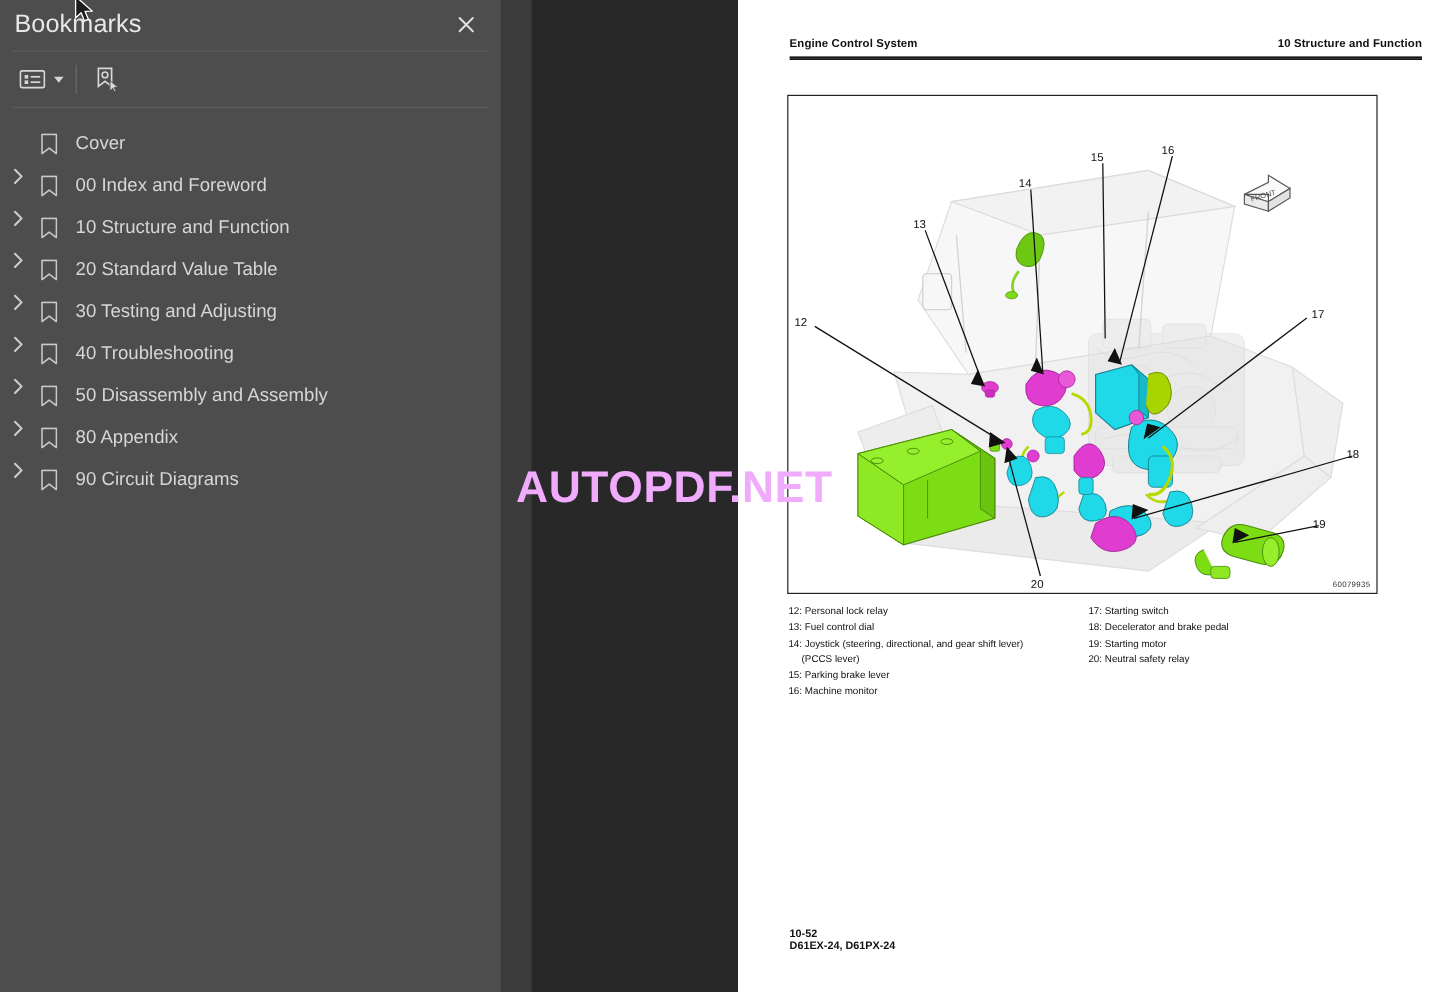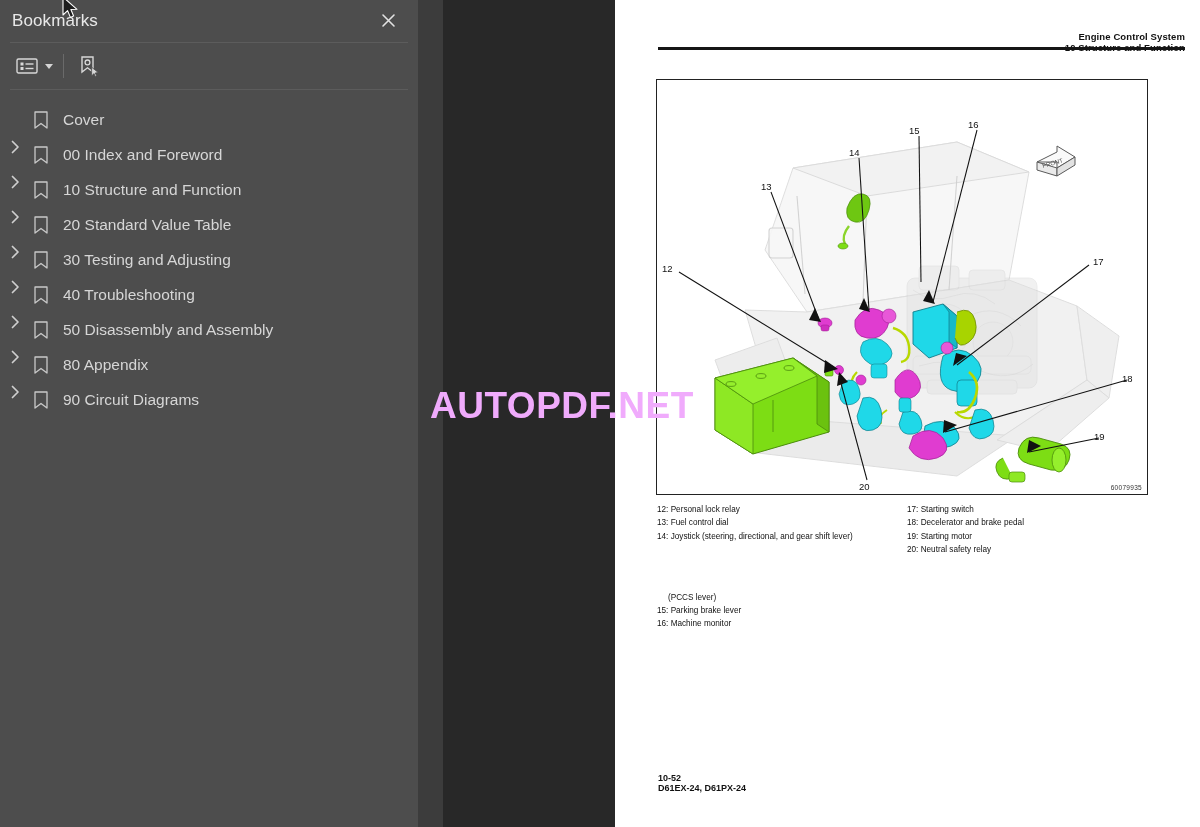--- a/index.html
+++ b/index.html
@@ -15,21 +15,21 @@
   #sidebar{
     width:418px;height:827px;background:#4d4d4d;
     position:relative;flex:0 0 418px;
     box-sizing:border-box;
   }
   #sb-header{
     height:42px;display:flex;align-items:center;
     padding:0 14px 0 12px;position:relative;
   }
   #sb-title{
-    color:#e8e8e8;font-size:17px;letter-spacing:.1px;
+    color:#e8e8e8;font-size:21px;letter-spacing:.1px;
     font-family:"Liberation Sans", sans-serif;font-weight:400;
   }
   #sb-close{
     position:absolute;right:16px;top:6px;
     width:28px;height:28px;display:flex;align-items:center;justify-content:center;
     color:#e0e0e0;font-size:19px;line-height:1;cursor:pointer;
   }
   .sb-rule{height:1px;background:#5c5c5c;margin:0 10px;}
   #sb-toolbar{
     height:46px;display:flex;align-items:center;padding-left:16px;gap:0px;
@@ -70,21 +70,21 @@
   #gutter{
     position:absolute;left:0;top:0;width:25px;height:827px;background:#3c3c3c;
   }
   #page{
     position:absolute;left:197px;top:0;right:0;height:827px;background:#ffffff;
   }
 
   
   #pg-header{
     position:absolute;left:43px;top:31px;right:15px;
-    display:flex;justify-content:space-between;align-items:flex-end;flex-direction:column;
+    display:flex;justify-content:space-between;align-items:flex-end;
   }
   .pg-hdr-txt{
     font-size:9.5px;font-weight:bold;color:#111;
     font-family:"Liberation Sans", sans-serif;letter-spacing:.1px;
   }
   #pg-hdr-rule{
     position:absolute;left:43px;top:47px;right:15px;height:0;
     border-top:2px solid #151515;border-bottom:1px solid #151515;
     height:3px;box-sizing:border-box;
   }
@@ -100,21 +100,21 @@
   }
 
   
   #legend{
     position:absolute;left:42px;top:503px;width:500px;
     display:flex;font-size:8.2px;color:#111;line-height:1.62;
     font-family:"Liberation Sans", sans-serif;
   }
   #legend .col{width:50%;}
   #legend .item{white-space:pre-wrap;}
-  #legend .cont{padding-left:11px;margin-top:48px;}
+  #legend .cont{padding-left:11px;}
 
   
   #pg-footer{
     position:absolute;left:43px;bottom:34px;right:15px;
     display:flex;justify-content:space-between;flex-direction:column;
   }
   .pg-ftr-txt{font-size:9px;font-weight:bold;color:#111;font-family:"Liberation Sans", sans-serif;}
 
   
   #watermark{

